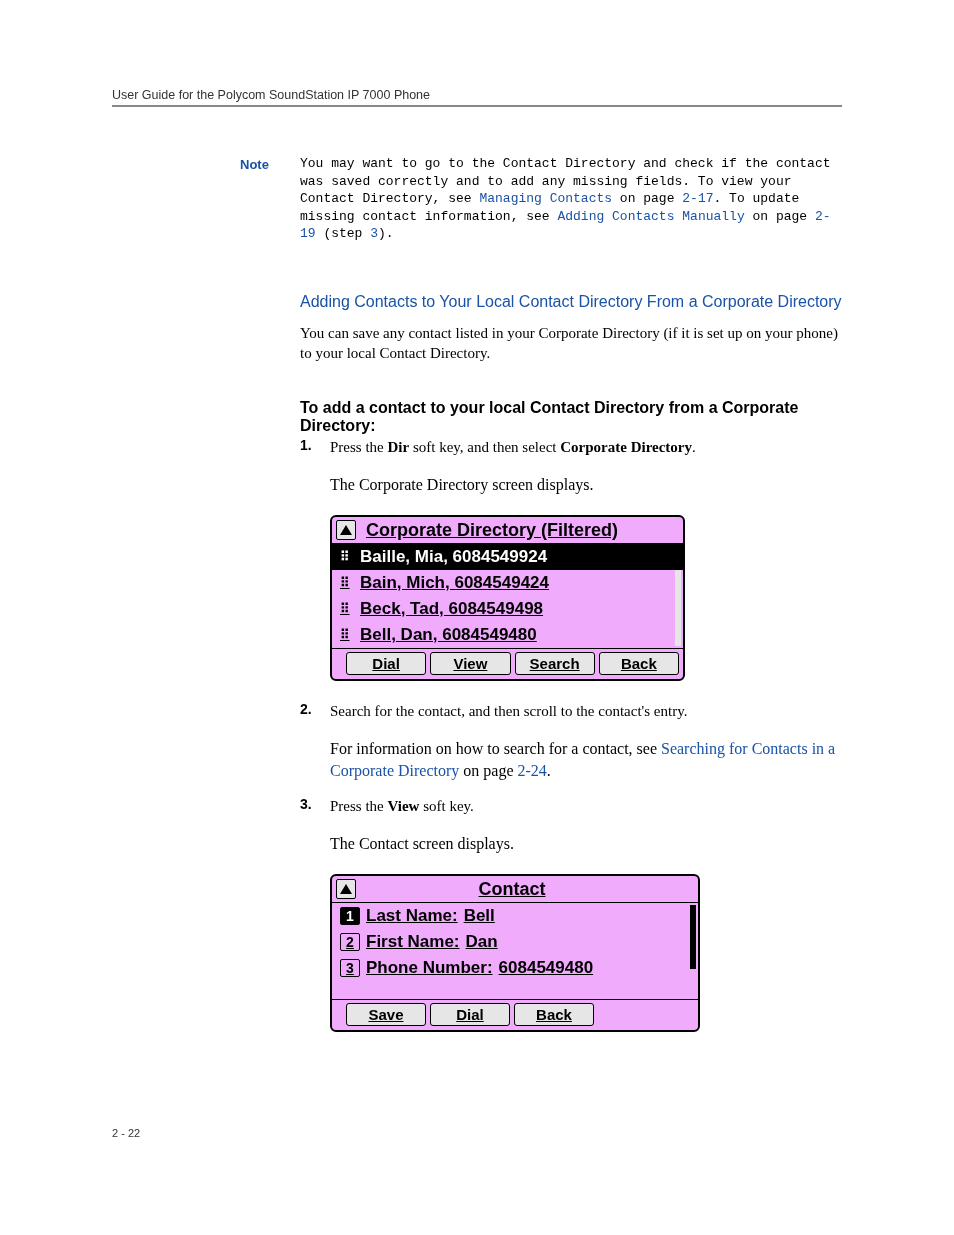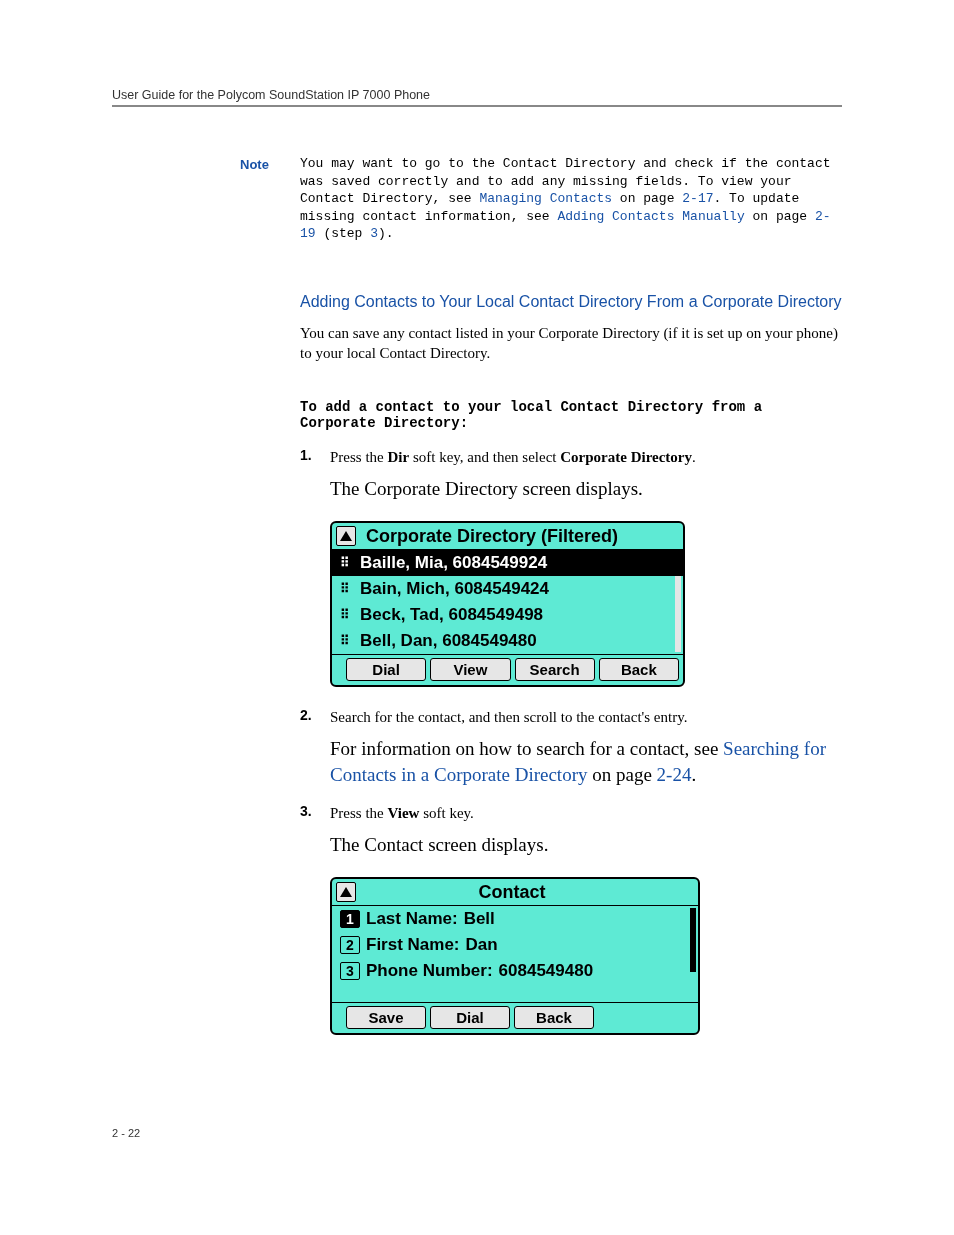--- a/index.html
+++ b/index.html
@@ -54,60 +54,61 @@
     font-size: 16px;
     font-weight: normal;
     margin-bottom: 12px;
   }
   .body-text {
     font-size: 15px;
     line-height: 1.35;
     margin-bottom: 36px;
   }
   .h4 {
-    font-family: Liberation Mono, monospace;
-    font-size: 14px;
+    font-family: Liberation Sans, sans-serif;
+    font-size: 16px;
     font-weight: bold;
     color: #000;
-    margin-bottom: 16px;
+    margin-bottom: 2px;
   }
   .step {
     display: flex;
     margin-bottom: 6px;
   }
   .step-num {
     font-family: Arial, Helvetica, sans-serif;
     font-weight: bold;
     font-size: 14px;
     width: 30px;
     flex-shrink: 0;
   }
   .step-body {
     font-size: 15px;
     line-height: 1.4;
     flex: 1;
   }
   .step-sub {
     margin-left: 30px;
-    font-size: 19px;
+    font-size: 16px;
     line-height: 1.4;
     margin-bottom: 14px;
-    margin-top: 8px;
+    margin-top: 16px;
   }
   .lcd-wrap {
     margin: 18px 0 20px 30px;
   }
   .lcd {
     border: 2px solid #000;
     border-radius: 6px;
-    background: #5eead4;
+    background: #f0abfc;
     font-family: Arial, Helvetica, sans-serif;
     font-weight: bold;
     color: #000;
     width: 355px;
+    text-decoration: underline;
   }
   .lcd-title {
     display: flex;
     align-items: center;
     gap: 10px;
     padding: 3px 8px 2px 4px;
     font-size: 18px;
   }
   .lcd-title .icon {
     width: 20px; height: 20px; border: 1.5px solid #000; background: #e6e6e6;

